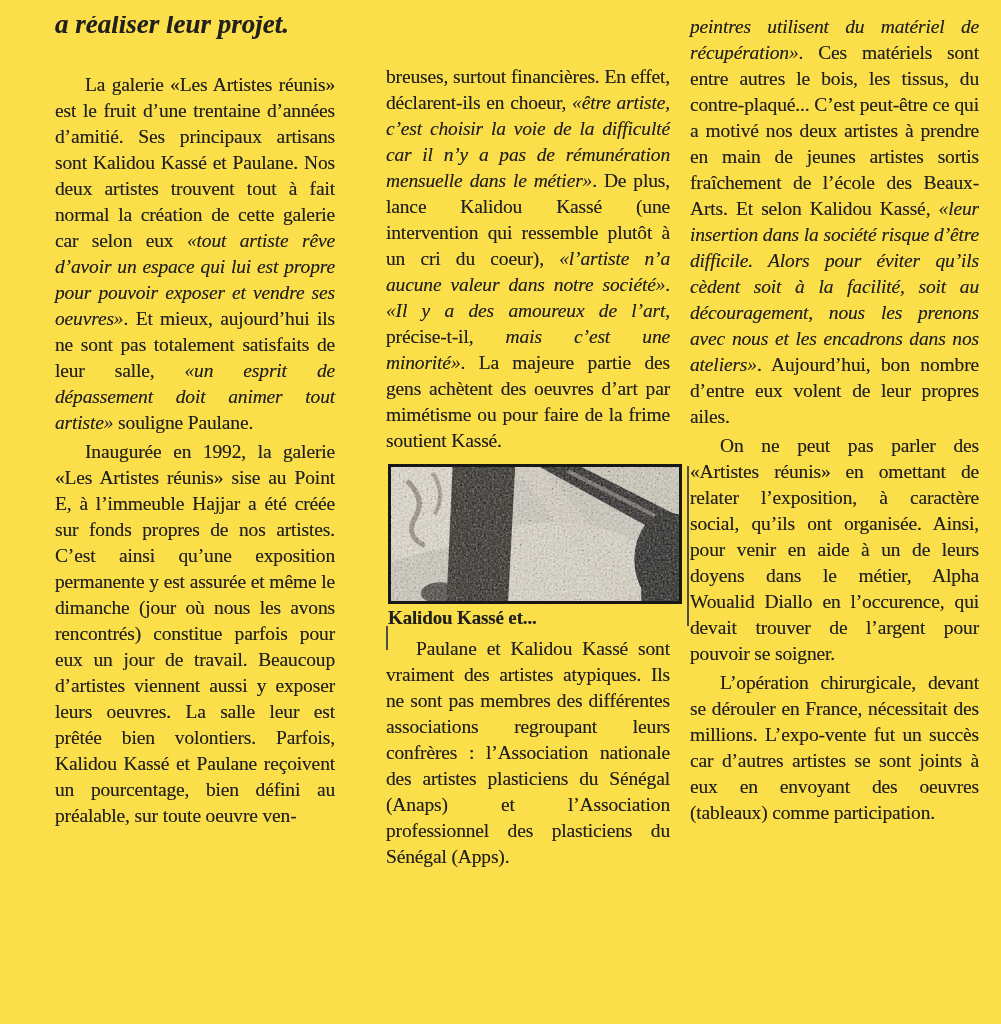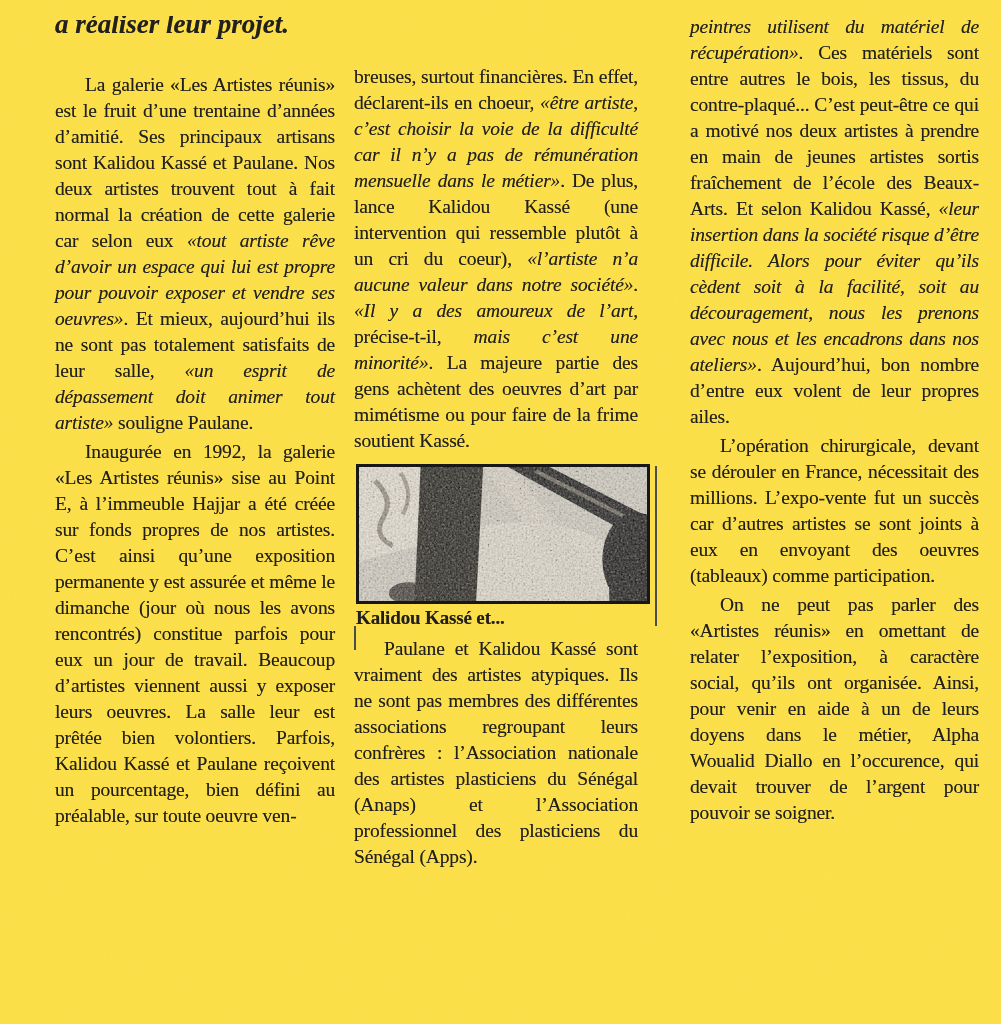--- a/index.html
+++ b/index.html
@@ -17,21 +17,21 @@
     text-align:justify;
     font-size:19.5px;
     line-height:26px;
     letter-spacing:-0.15px;
     text-shadow:0 0 .5px rgba(25,25,25,.5);
   }
   .col p{margin:0 12px 3px 0;}
   .col p.indent{text-indent:30px;}
   .it{font-style:italic;}
   .col1{left:55px;top:16px;width:292px;}
-  .col2{left:354px;top:64px;width:296px;}
+  .col2{left:386px;top:64px;width:296px;}
   .col3{left:690px;top:14px;width:301px;}
   .headline-clip{height:38px;overflow:hidden;margin:0 0 18px 0;}
   .headline{
     margin:-9px 0 0 0;
     font-size:27px;line-height:34px;
     font-weight:bold;font-style:italic;
     letter-spacing:0;text-align:left;
   }
   .photo-figure{position:relative;margin:10px 0 8px 2px;}
   .photo-frame{
@@ -100,22 +100,22 @@
     <div class="rule-right"></div>
     <div class="tick-left"></div>
   </figure>
 <p class="indent"><span>Paulane et Kalidou Kassé sont vraiment des artistes atypiques. Ils ne sont pas membres des différentes associations regroupant leurs confrères : l’Association nationale des artistes plasticiens du Sénégal (Anaps) et l’Association professionnel des plasticiens du Sénégal (Apps).</span></p>
       </div>
   </div>
 
   <div class="col col3">
     <div class="col-body">
         <p><span class="it">peintres utilisent du matériel de récupération»</span><span>. Ces matériels sont entre autres le bois, les tissus, du contre-plaqué... C’est peut-être ce qui a motivé nos deux artistes à prendre en main de jeunes artistes sortis fraîchement de l’école des Beaux-Arts. Et selon Kalidou Kassé, </span><span class="it">«leur insertion dans la société risque d’être difficile. Alors pour éviter qu’ils cèdent soit à la facilité, soit au découragement, nous les prenons avec nous et les encadrons dans nos ateliers»</span><span>. Aujourd’hui, bon nombre d’entre eux volent de leur propres ailes.</span></p>
+        <p class="indent"><span>On ne peut pas parler des «Artistes réunis» en omettant de relater l’exposition, à caractère social, qu’ils ont organisée. Ainsi, pour venir en aide à un de leurs doyens dans le métier, Alpha Woualid Diallo en l’occurence, qui devait trouver de l’argent pour pouvoir se soigner.</span></p>
         <p class="indent"><span>L’opération chirurgicale, devant se dérouler en France, nécessitait des millions. L’expo-vente fut un succès car d’autres artistes se sont joints à eux en envoyant des oeuvres (tableaux) comme participation.</span></p>
-        <p class="indent"><span>On ne peut pas parler des «Artistes réunis» en omettant de relater l’exposition, à caractère social, qu’ils ont organisée. Ainsi, pour venir en aide à un de leurs doyens dans le métier, Alpha Woualid Diallo en l’occurence, qui devait trouver de l’argent pour pouvoir se soigner.</span></p>
       </div>
   </div>
 
   <svg class="texture" xmlns="http://www.w3.org/2000/svg">
     <filter id="paperF">
         <feTurbulence type="fractalNoise" baseFrequency="0.9" numOctaves="2" seed="3"></feTurbulence>
         <feColorMatrix type="saturate" values="0"></feColorMatrix>
       </filter>
     <rect width="100%" height="100%" filter="url(#paperF)"></rect>
   </svg>

